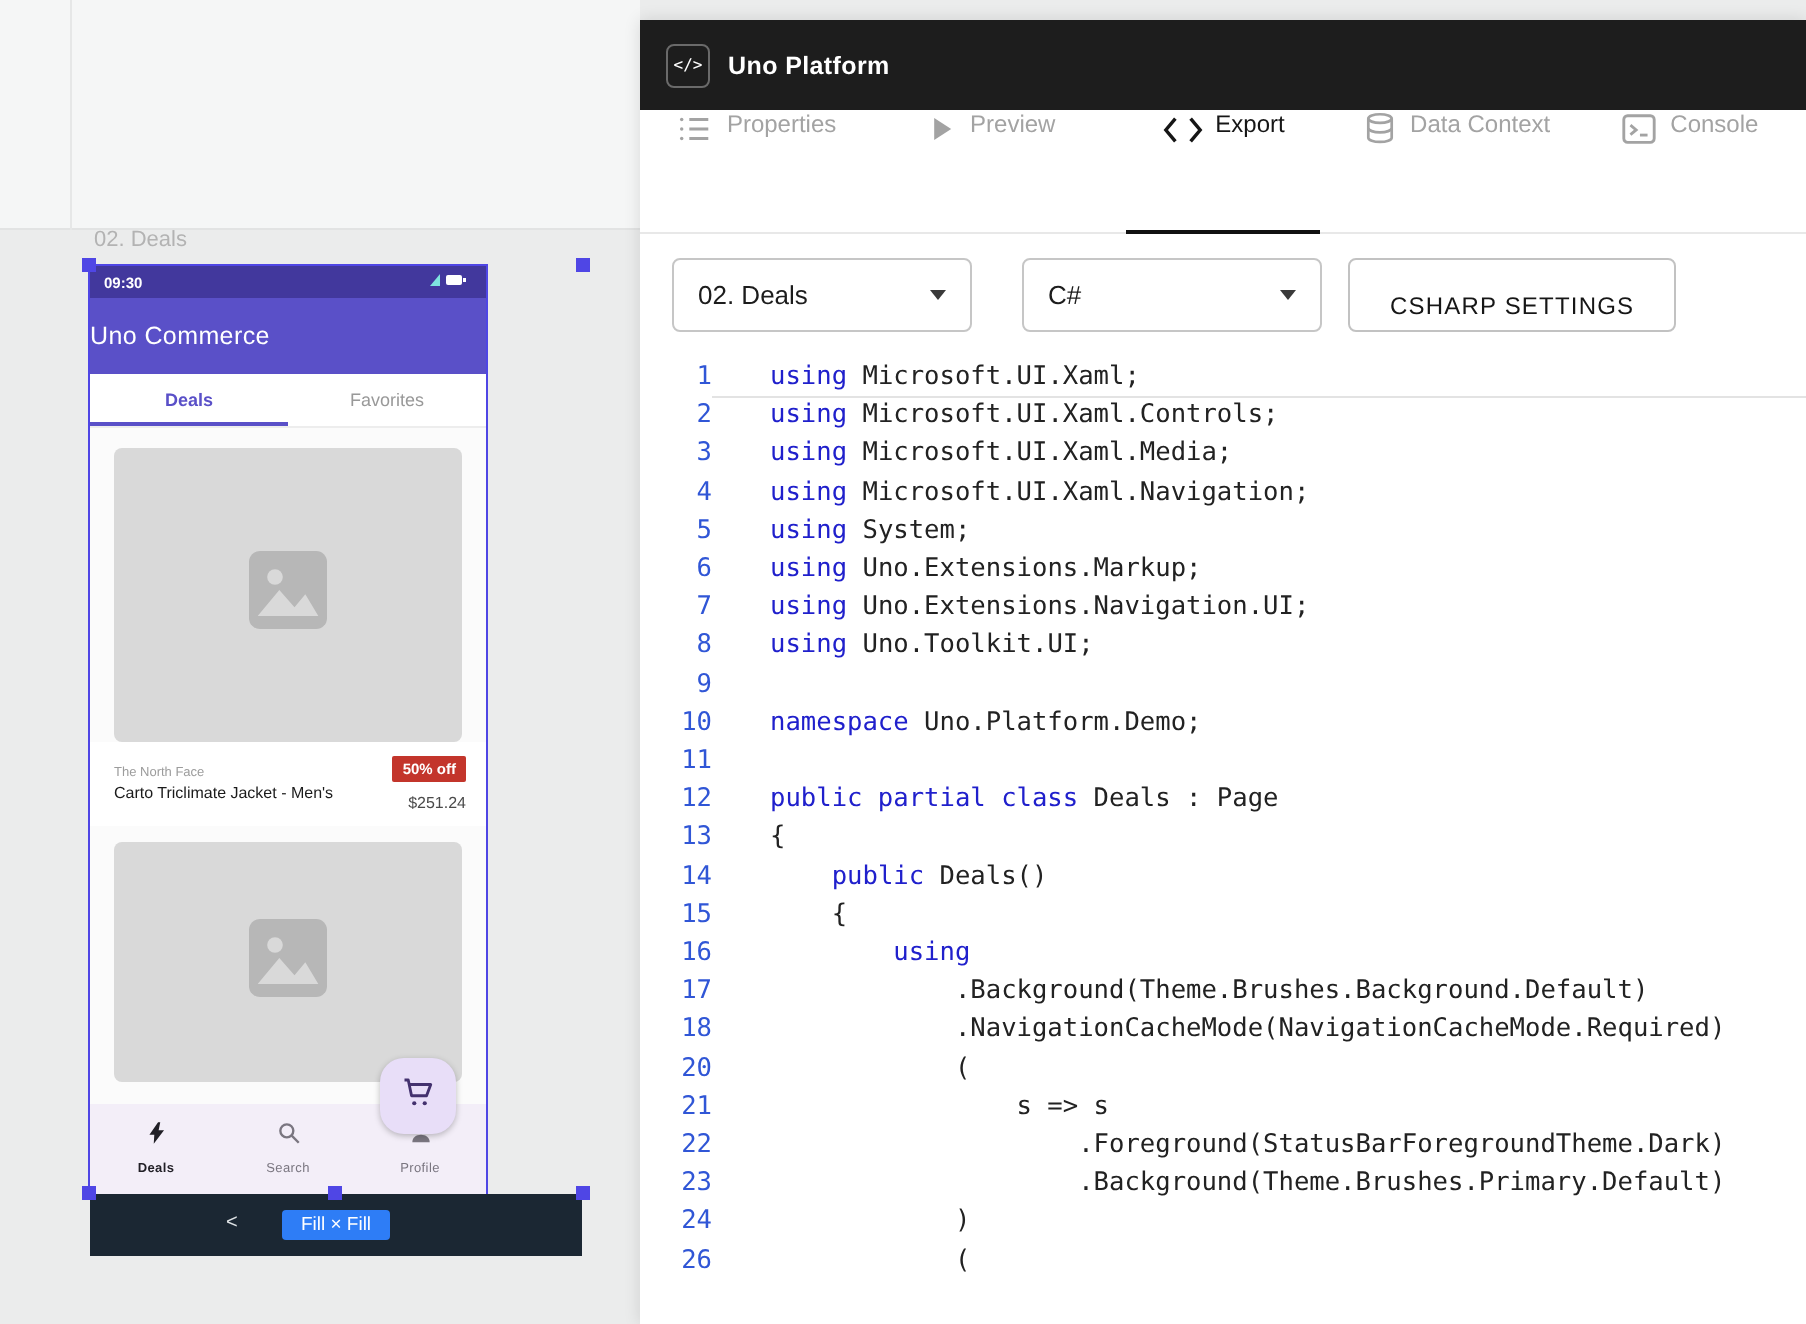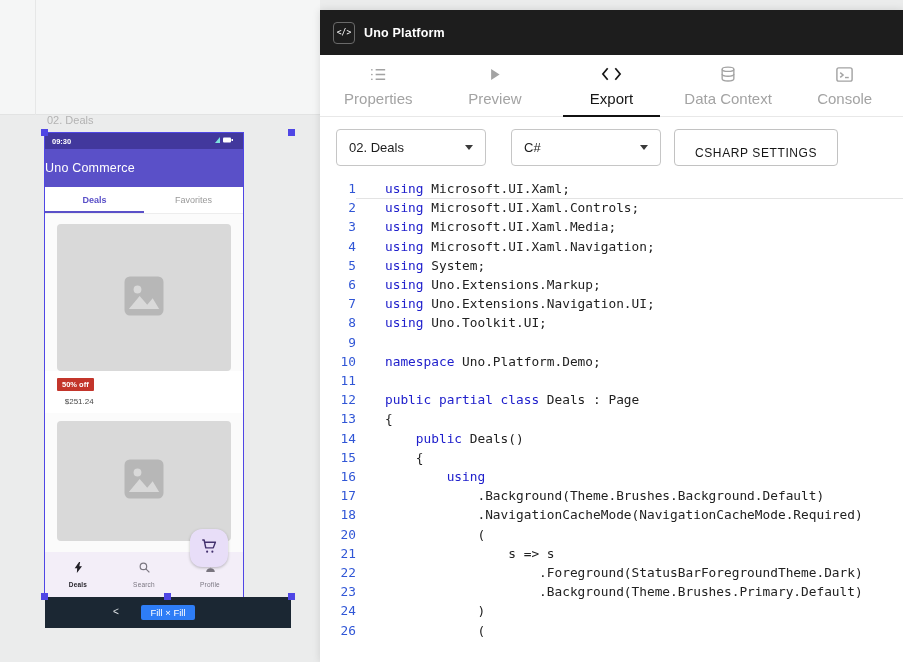--- a/index.html
+++ b/index.html
@@ -38,21 +38,21 @@
   .handle{position:absolute;width:7px;height:7px;background:var(--selection)}
   .h-tl{left:-4px;top:-4px}.h-tr{right:-4px;top:-4px}
   .h-bl{left:-4px;top:460px}.h-bm{left:119px;top:460px}.h-br{right:-4px;top:460px}
 
   
   .panel{position:absolute;left:320px;top:10px;width:583px;height:652px;background:#fff;box-shadow:0 0 8px rgba(0,0,0,.12)}
   .panel-header{height:45px;background:#1d1d1d;display:flex;align-items:center;padding-left:13px}
   .logo-box{width:22px;height:22px;border:1px solid #6a6a6a;border-radius:4px;color:#fff;display:flex;align-items:center;justify-content:center;font-family:"DejaVu Sans Mono",monospace;font-size:8px}
   .panel-title{color:#fff;font-size:12.5px;font-weight:bold;margin-left:9px;letter-spacing:.2px}
   .panel-tabs{height:62px;display:flex;border-bottom:1px solid #e8e8e8}
-  .ptab{flex:1;position:relative;display:flex;flex-direction:column;align-items:center;justify-content:center;gap:6px;color:#a3a3a3;font-size:15px;cursor:default}
+  .ptab{flex:1;position:relative;display:flex;flex-direction:row;justify-content:center;gap:6px;color:#a3a3a3;font-size:12px;cursor:default}
   .ptab.active{color:#161616}
   .ptab.active::after{content:'';position:absolute;bottom:-1px;left:10px;right:10px;height:2px;background:#111}
   .picon{display:flex;align-items:center;justify-content:center;height:19px}
   .controls{display:flex;align-items:center;padding:12px 16px 13px}
   .dropdown{width:150px;height:37px;border:1px solid #c6c6c6;border-radius:4px;display:flex;align-items:center;justify-content:space-between;padding:0 12px;font-size:13px;color:#1c1c1c;background:#fff}
   .dropdown+.dropdown{margin-left:25px}
   .settings-btn{margin-left:13px;height:37px;padding:16px 20px;border:1px solid #c2c2c2;border-radius:4px;background:#fff;font-family:"Liberation Sans",sans-serif;font-size:12px;font-weight:500;letter-spacing:.6px;color:#161616}
   .caret{width:0;height:0;border-left:4.5px solid transparent;border-right:4.5px solid transparent;border-top:5.5px solid #3a3a3a}
 
   .code-area{font-family:"DejaVu Sans Mono",monospace;font-size:12.8px;line-height:19.2px;color:#222}
@@ -92,20 +92,24 @@
       <div class="card-img">
         <span>
           <svg width="52" height="52" viewBox="0 0 24 24">
               <rect x="3" y="3" width="18" height="18" rx="2.5" fill="#b7b7b7"></rect>
               <circle cx="9" cy="9" r="1.8" fill="#d9d9d9"></circle>
               <path d="M5 18 l5 -6 3.5 4 2.5 -3 3 5 z" fill="#d9d9d9"></path>
             </svg>
         </span>
       </div>
       <div class="prod-row">
+        <div class="prod-left">
+          <div class="prod-brand">The North Face</div>
+          <div class="prod-name">Carto Triclimate Jacket - Men's</div>
+        </div>
         <div class="prod-right">
           <div class="badge">50% off</div>
           <div class="price">$251.24</div>
         </div>
       </div>
       <div class="card-img second">
         <span>
           <svg width="52" height="52" viewBox="0 0 24 24">
               <rect x="3" y="3" width="18" height="18" rx="2.5" fill="#b7b7b7"></rect>
               <circle cx="9" cy="9" r="1.8" fill="#d9d9d9"></circle>

